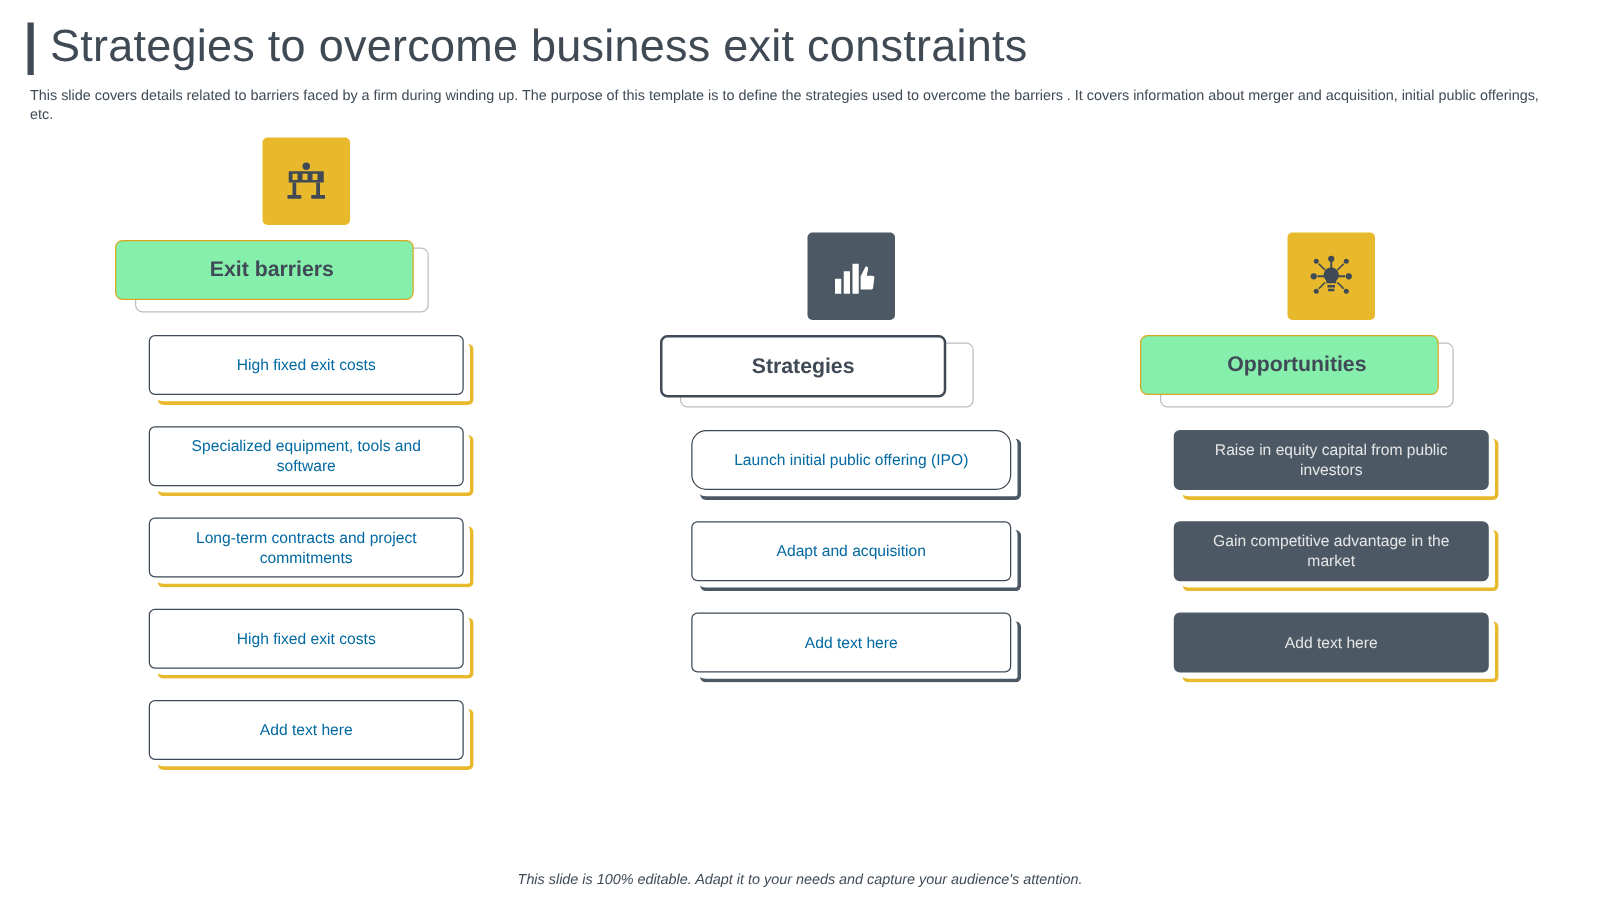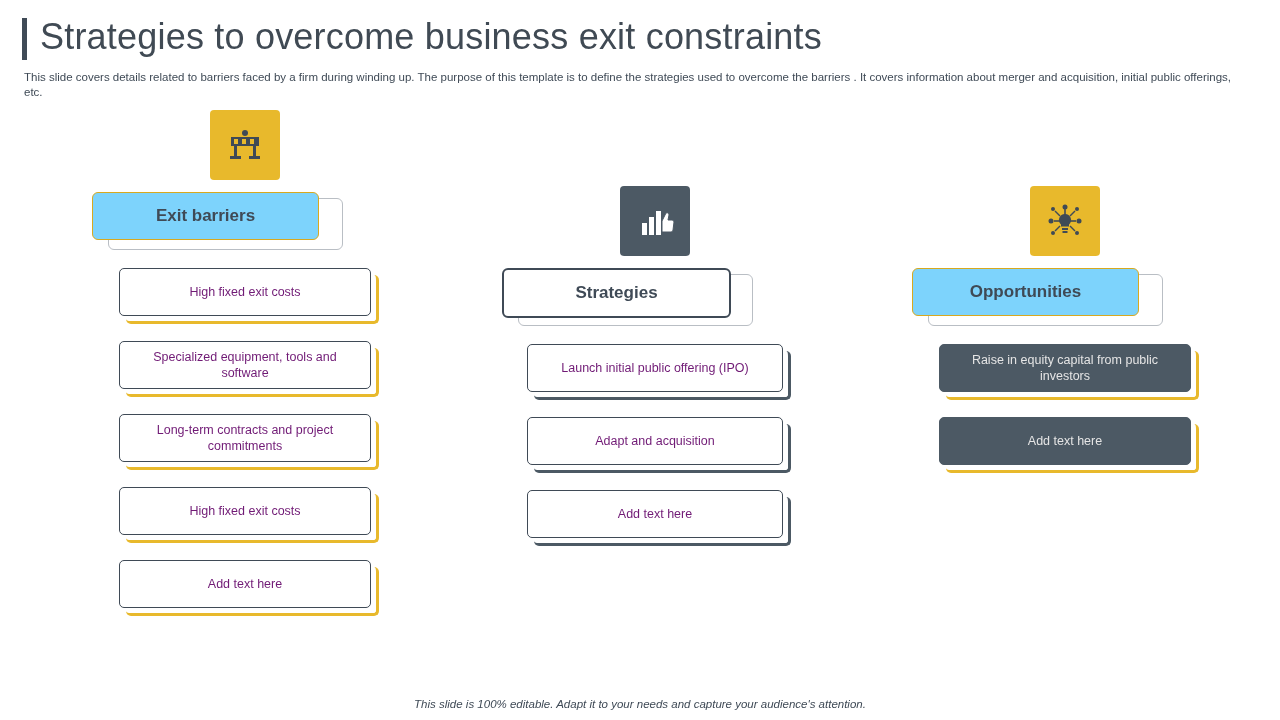--- a/index.html
+++ b/index.html
@@ -20,21 +20,21 @@
     letter-spacing:0.2px;
     font-family:"Liberation Sans", sans-serif;
     white-space:nowrap;
   }
   .subtitle{
     position:absolute;left:24px;top:70px;width:1216px;
     font-size:11.5px;line-height:15px;color:#3f4a56;
   }
   .col{position:absolute;top:110px;width:330px;}
   .col1{left:80px;}
-  .col2{left:490px;}
+  .col2{left:516px;}
   .col3{left:900px;}
 
   .icon-box{
     width:70px;height:70px;border-radius:4px;
     display:flex;align-items:center;justify-content:center;
     margin:0 auto;
   }
   .icon-yellow{background:#e8b92c;}
   .icon-grey{background:#4c5964;}
 
@@ -42,31 +42,31 @@
   .header-shadow{
     position:absolute;left:28px;top:6px;width:233px;height:50px;
     border:1px solid #b9bec4;border-radius:6px;background:#fff;
   }
   .header-box{
     position:absolute;left:0px;top:0px;width:225px;height:46px;
     border-radius:6px;display:flex;align-items:center;justify-content:center;
     font-size:17px;font-weight:bold;color:#3f4a56;
     left:12px;
   }
-  .header-yellow{background:#7dd3fc;border:1px solid #d8a91f;}
+  .header-yellow{background:#86efac;border:1px solid #d8a91f;padding-left:12px;}
   .header-white{background:#ffffff;border:2px solid #3f4a56;}
 
   .item{
     position:relative;width:252px;height:48px;margin:0 auto 25px auto;
     border-radius:5px;
     display:flex;align-items:center;justify-content:center;text-align:center;
     font-size:12.5px;line-height:16px;
     padding:0 10px;box-sizing:border-box;
   }
-  .item-white{background:#ffffff;border:1px solid #3f4a56;color:#701a75;}
+  .item-white{background:#ffffff;border:1px solid #3f4a56;color:#0369a1;}
   .item-grey{background:#4c5964;border:1px solid #4c5964;color:#e5e5e5;}
 
   .shadow-yellow::after{
     content:"";position:absolute;left:6px;top:6px;width:100%;height:100%;
     border-bottom:3px solid #e8b92c;border-right:3px solid #e8b92c;
     border-radius:5px;z-index:-1;
   }
   .shadow-grey::after{
     content:"";position:absolute;left:6px;top:6px;width:100%;height:100%;
     border-bottom:3px solid #4c5964;border-right:3px solid #4c5964;
@@ -132,21 +132,21 @@
       <rect x="21" y="10" width="5" height="24" fill="#ffffff"></rect>
       <path d="M27 20 l4 -8 a2 2 0 0 1 3 2 l-1 5 h4 a2 2 0 0 1 2 2 l-1 8 a2 2 0 0 1 -2 2 h-9 z" fill="#ffffff" stroke="#4c5964" stroke-width="1"></path>
     </svg>
   </div>
   <div class="header-wrap">
     <div class="header-shadow"></div>
     <div class="header-box header-white">Strategies</div>
   </div>
   <div class="col-items">
     <div class="item-wrap">
-        <div class="item item-white shadow-grey" style="width:256px;">Launch initial public offering (IPO)</div>
+        <div class="item item-white shadow-grey" style="width:256px;border-radius:12px;">Launch initial public offering (IPO)</div>
       </div>
     <div class="item-wrap">
         <div class="item item-white shadow-grey" style="width:256px;">Adapt and acquisition</div>
       </div>
     <div class="item-wrap">
         <div class="item item-white shadow-grey" style="width:256px;">Add text here</div>
       </div>
   </div>
 </div>
 
@@ -174,18 +174,21 @@
   </div>
   <div class="header-wrap">
     <div class="header-shadow"></div>
     <div class="header-box header-yellow">Opportunities</div>
   </div>
   <div class="col-items">
     <div class="item-wrap">
         <div class="item item-grey shadow-yellow">Raise in equity capital from public investors</div>
       </div>
     <div class="item-wrap">
+        <div class="item item-grey shadow-yellow">Gain competitive advantage in the market</div>
+      </div>
+    <div class="item-wrap">
         <div class="item item-grey shadow-yellow">Add text here</div>
       </div>
   </div>
 </div>
 
 <div class="footer">This slide is 100% editable. Adapt it to your needs and capture your audience's attention.</div>
 
 </body></html>

